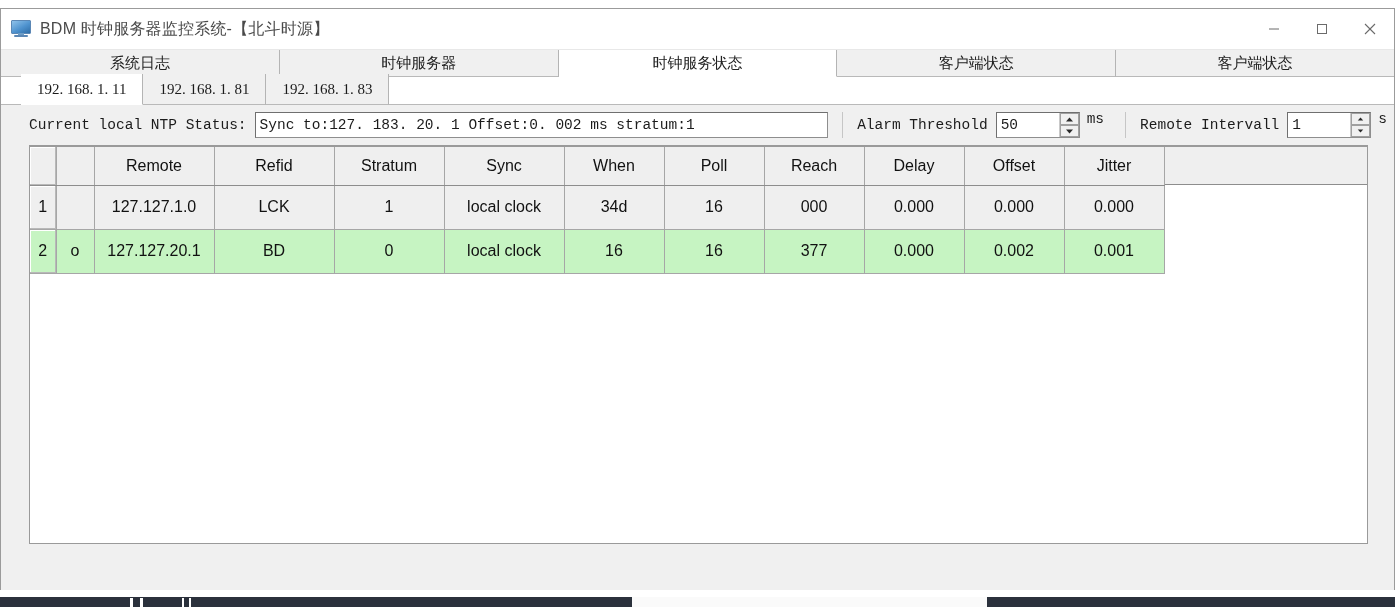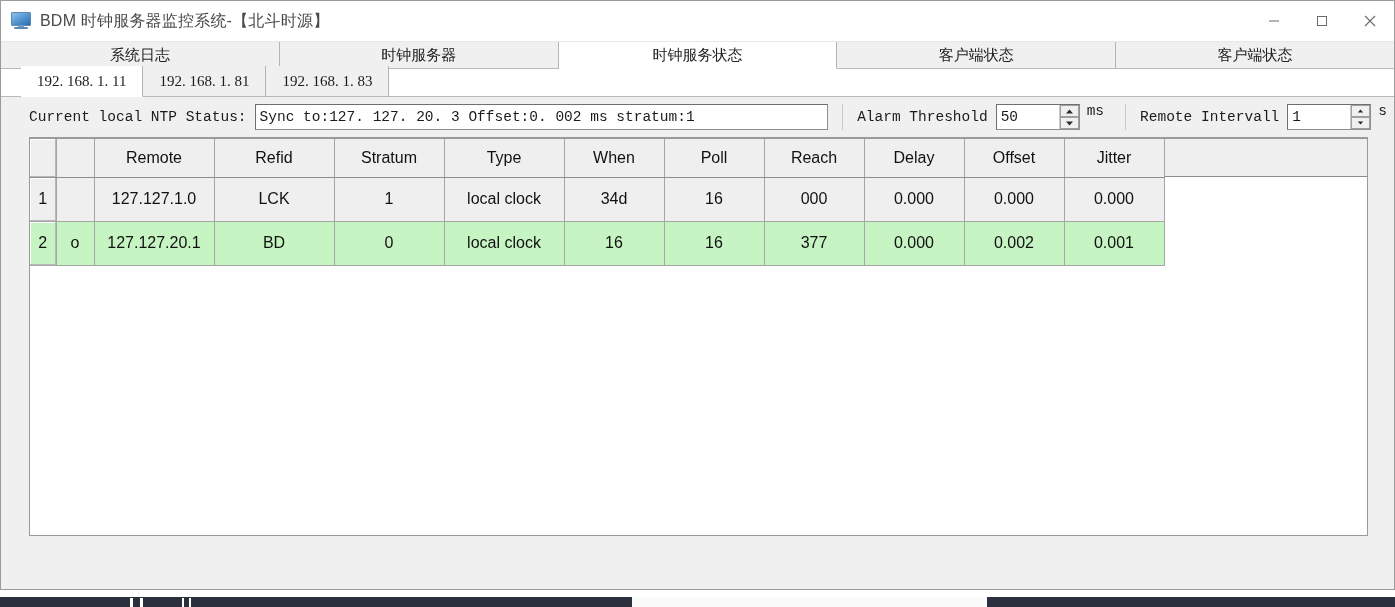--- a/index.html
+++ b/index.html
@@ -11,21 +11,21 @@
     width: 1395px;
     height: 607px;
     overflow: hidden;
     font-family: "Liberation Sans", sans-serif;
     -webkit-font-smoothing: antialiased;
   }
 
   
   .window {
     position: absolute;
-    left: 0; top: 0;
+    left: 0; top: 8px;
     width: 1395px;
     height: 590px;
     background: #f0f0f0;
     border: 1px solid #9b9b9b;
     box-sizing: border-box;
   }
 
   
   .titlebar {
     position: relative;
@@ -364,21 +364,21 @@
     <div class="subtab active">192. 168. 1. 11</div>
     <div class="subtab">192. 168. 1. 81</div>
     <div class="subtab">192. 168. 1. 83</div>
   </div>
 
   <div class="content">
 
     <div class="statusrow">
       <div class="mono status-label">Current local NTP Status:</div>
       <div class="status-field">
-        <span class="mono">Sync to:127. 127. 20. 3   Offset:0. 002 ms   stratum:1</span>
+        <span class="mono">Sync to:127. 183. 20. 1   Offset:0. 002 ms   stratum:1</span>
       </div>
 
       <div class="vsep"></div>
 
       <div class="mono">Alarm Threshold</div>
       <div class="spin-wrap" style="margin-left:8px;">
         <div class="spin-input mono">50</div>
         <div class="spin-btns">
           <div class="spin-btn">
             <svg width="9" height="5" viewBox="0 0 9 5">
@@ -432,21 +432,21 @@
           <col style="width:100px">
           <col style="width:100px">
         </colgroup>
         <thead>
           <tr>
             <th class="corner"></th>
             <th class="flagcol"></th>
             <th>Remote</th>
             <th>Refid</th>
             <th>Stratum</th>
-            <th>Type</th>
+            <th>Sync</th>
             <th>When</th>
             <th>Poll</th>
             <th>Reach</th>
             <th>Delay</th>
             <th>Offset</th>
             <th>Jitter</th>
           </tr>
         </thead>
         <tbody>
           <tr>

